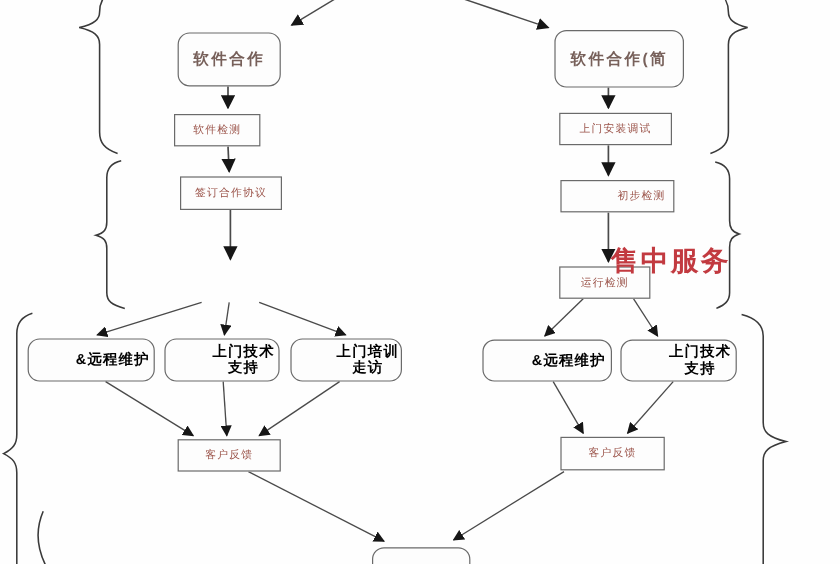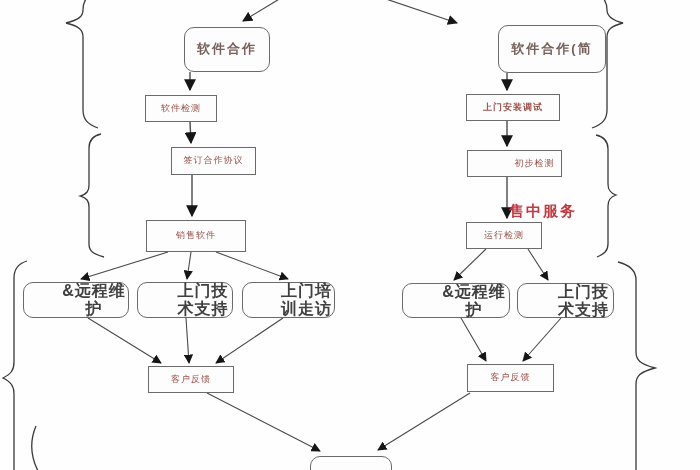--- a/index.html
+++ b/index.html
@@ -2,24 +2,24 @@
 <html><head>
 <meta charset="utf-8">
 <style>
   html,body{margin:0;padding:0;}
   body{font-family:"Liberation Sans","DejaVu Sans",sans-serif;background:#ffffff;}
   #stage{position:relative;width:700px;height:470px;background:#fefefe;overflow:hidden;}
   #wires{position:absolute;left:0;top:0;width:700px;height:470px;}
   .node{position:absolute;box-sizing:border-box;border:1px solid #6a6a6a;background:#fdfdfd;
         display:flex;align-items:center;justify-content:center;text-align:center;line-height:1.1;}
   .round{border-radius:10px;}
-  .big-label{font-size:13px;color:#77605a;letter-spacing:2px;font-weight:bold;margin-left:36px;}
-  .svc-label{font-size:16px;color:#404040;letter-spacing:1px;font-weight:bold;padding-left:36px;}
+  .big-label{font-size:13px;color:#77605a;letter-spacing:2px;font-weight:bold;}
+  .svc-label{font-size:12px;color:#000000;letter-spacing:1px;font-weight:bold;padding-left:36px;}
   .small-label{font-size:9px;color:#9a5248;letter-spacing:1px;}
-  .accent{position:absolute;font-size:15px;font-weight:bold;color:#c23a40;letter-spacing:2px;}
+  .accent{position:absolute;font-size:23px;font-weight:bold;color:#c23a40;letter-spacing:2px;}
 </style>
 </head>
 <body>
 
 <div id="stage">
 
   <svg id="wires" viewBox="0 0 700 470" xmlns="http://www.w3.org/2000/svg">
     <defs>
       <marker id="arrow" viewBox="0 0 10 10" refX="9" refY="5" markerWidth="8.5" markerHeight="8.5" orient="auto-start-reverse">
         <path d="M0,0 L10,5 L0,10 z" fill="#161616"></path>
@@ -54,29 +54,28 @@
     <path fill="none" stroke="#3a3a3a" stroke-width="1.3" d="M 27,261 C 17,264 14,270 14,278 L 14,362 C 14,370 11,374 3,378 C 11,382 14,386 14,394 L 14,472"></path>
     <path fill="none" stroke="#3a3a3a" stroke-width="1.3" d="M 36,426 C 30,440 30,455 38,471"></path>
 
     <path fill="none" stroke="#3a3a3a" stroke-width="1.3" d="M 596,-8 C 605,-3 607,3 607,10 C 607,16 611,20 623,23 C 611,26 607,30 607,37 L 607,110 C 607,119 603,124 592,128"></path>
     <path fill="none" stroke="#3a3a3a" stroke-width="1.3" d="M 596,135 C 605,137 608,142 608,149 L 608,184 C 608,190 610,193 616,195 C 610,197 608,200 608,206 L 608,244 C 608,251 604,254 597,257"></path>
     <path fill="none" stroke="#3a3a3a" stroke-width="1.3" d="M 618,262 C 630,265 636,271 636,280 L 636,352 C 636,360 640,364 655,368 C 640,372 636,376 636,384 L 636,472"></path>
   </svg>
 
   <div class="node round big-label" style="left:148px;top:27px;width:86px;height:45px;">软件合作</div>
   <div class="node small-label" style="left:145px;top:95px;width:72px;height:27px;">软件检测</div>
-  <div class="node small-label" style="left:150px;top:147px;width:85px;height:28px;margin-left:21px;">签订合作协议</div>
-  <div class="node small-label" style="left:146px;top:220px;width:100px;height:32px;">销售软件</div>
+  <div class="node small-label" style="left:150px;top:147px;width:85px;height:28px;">签订合作协议</div>
   <div class="node round svc-label" style="left:23px;top:282px;width:106px;height:36px;">&amp;远程维护</div>
   <div class="node round svc-label" style="left:137px;top:282px;width:96px;height:36px;">上门技术支持</div>
   <div class="node round svc-label" style="left:242px;top:282px;width:93px;height:36px;">上门培训走访</div>
   <div class="node small-label" style="left:148px;top:366px;width:86px;height:27px;">客户反馈</div>
 
   <div class="node round big-label" style="left:462px;top:25px;width:108px;height:48px;">软件合作(简</div>
-  <div class="node small-label" style="left:466px;top:94px;width:94px;height:27px;font-weight:bold;">上门安装调试</div>
+  <div class="node small-label" style="left:466px;top:94px;width:94px;height:27px;">上门安装调试</div>
   <div class="node small-label" style="left:467px;top:150px;width:95px;height:27px;padding-left:40px;">初步检测</div>
   <div class="node small-label" style="left:466px;top:222px;width:76px;height:27px;">运行检测</div>
   <div class="node round svc-label" style="left:402px;top:283px;width:108px;height:35px;">&amp;远程维护</div>
   <div class="node round svc-label" style="left:517px;top:283px;width:97px;height:35px;">上门技术支持</div>
   <div class="node small-label" style="left:467px;top:364px;width:87px;height:28px;">客户反馈</div>
 
   <div class="node round" style="left:310px;top:456px;width:82px;height:30px;"></div>
 
   <div class="accent" style="left:509px;top:202px;">售中服务</div>
 

